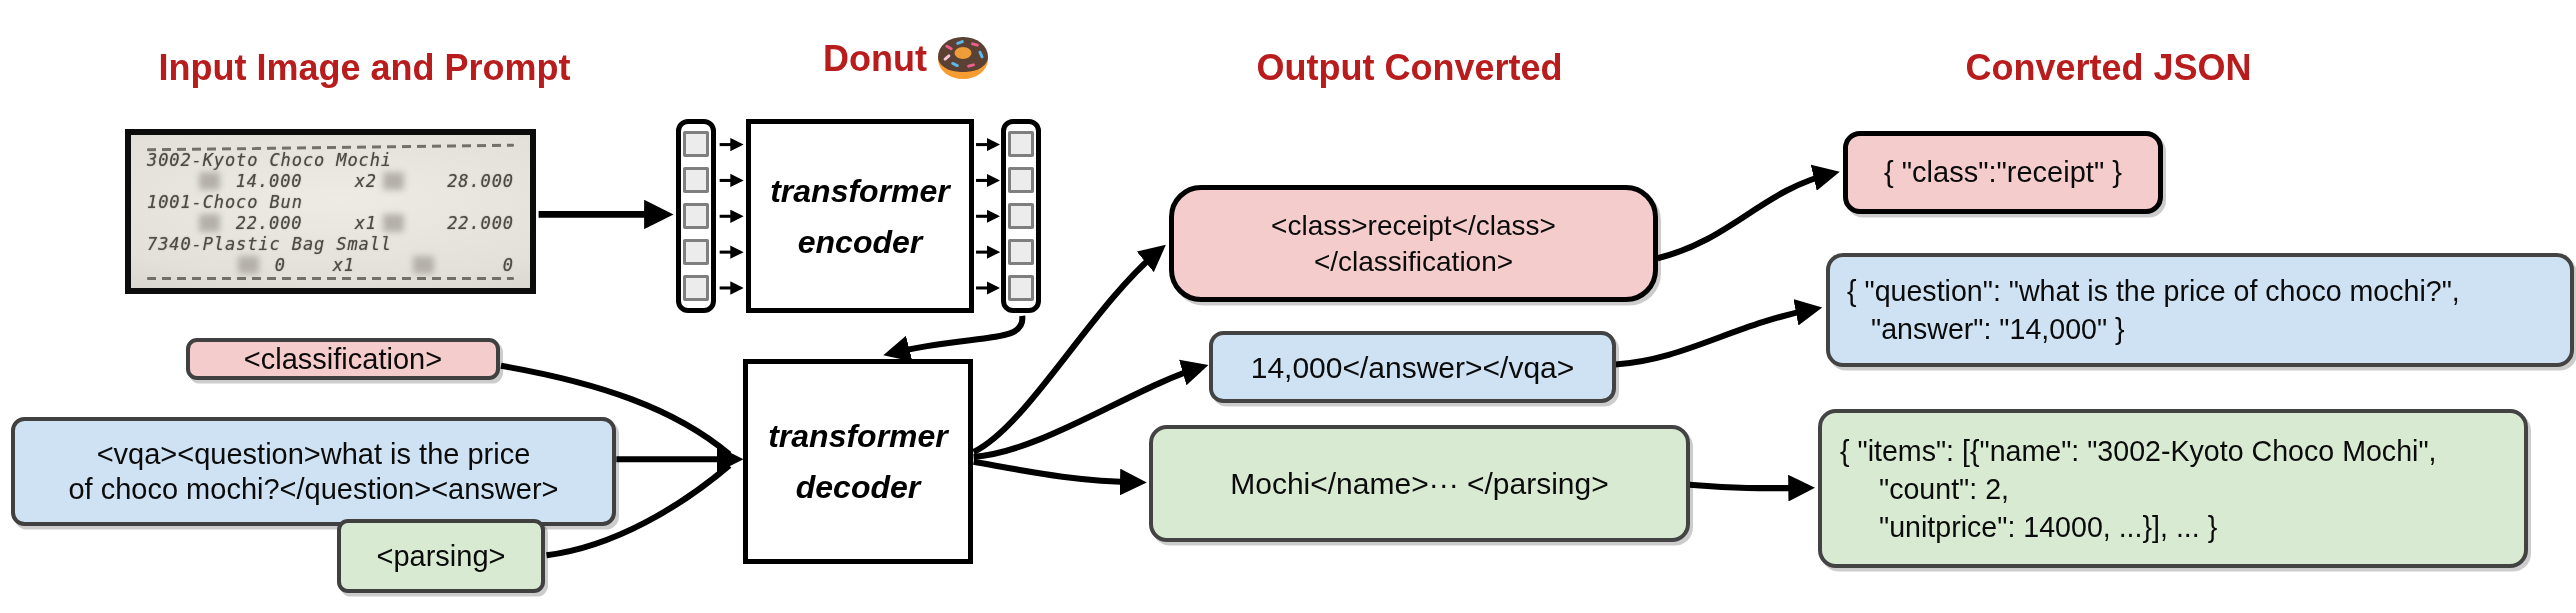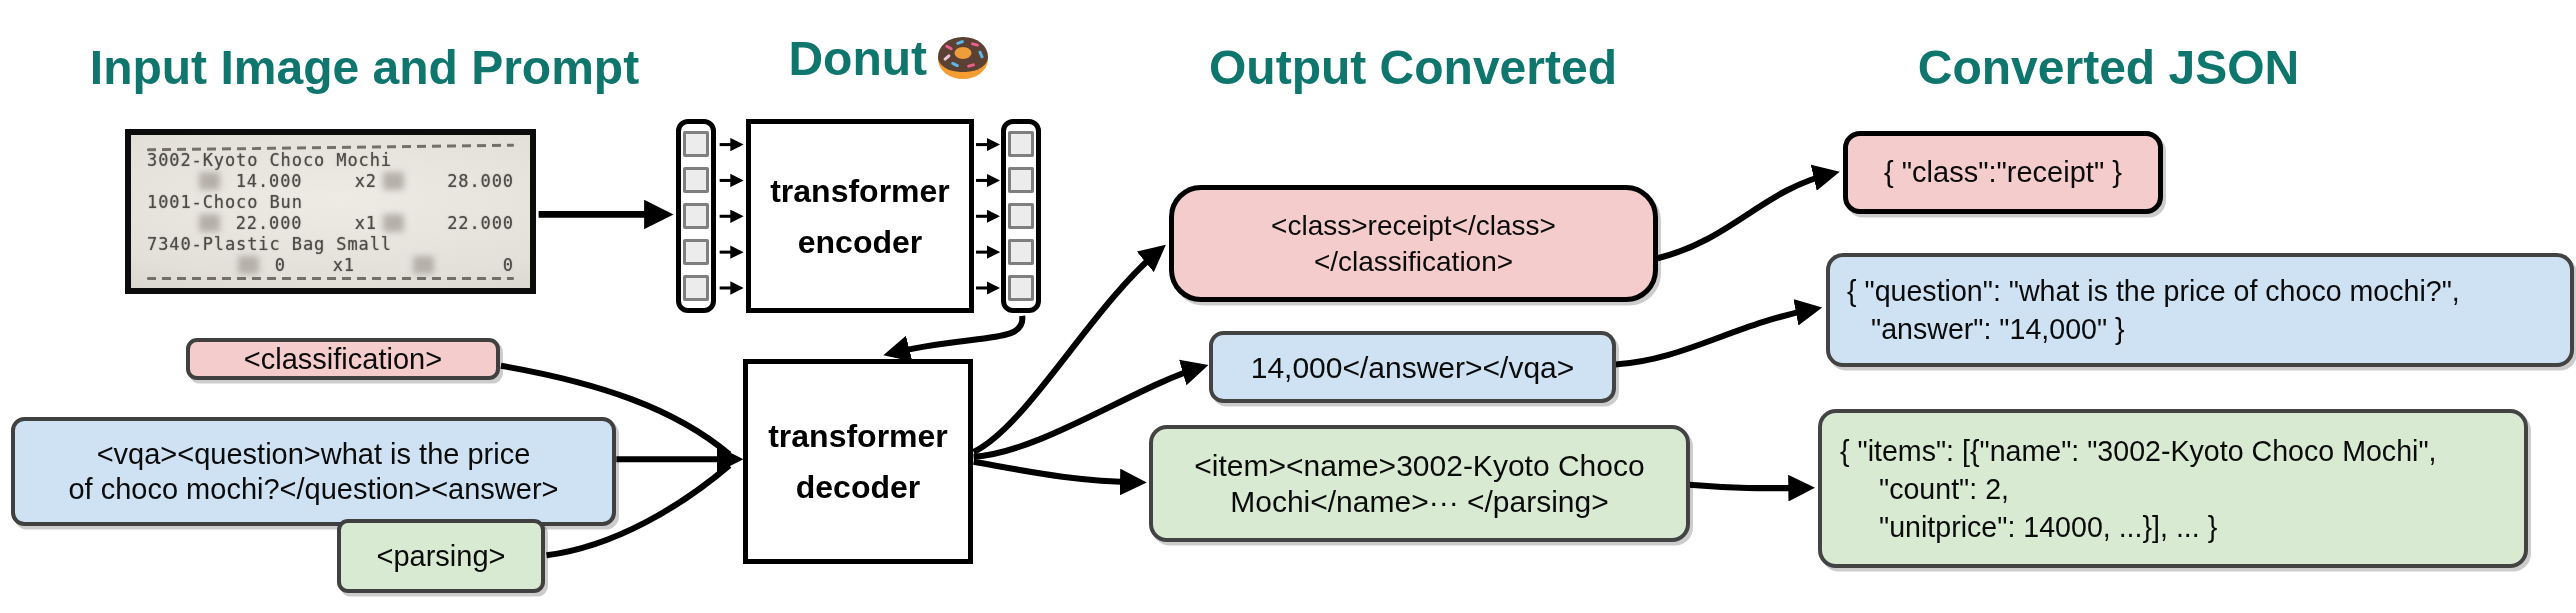--- a/index.html
+++ b/index.html
@@ -1,26 +1,26 @@
 <!DOCTYPE html>
 <html style="font-size:9.7px"><head>
 <meta charset="utf-8">
 <style>
   html,body{margin:0;padding:0;background:#fff;}
   .canvas{
     position:relative;width:2576px;height:613px;background:#ffffff;
     font-family:"Liberation Sans", sans-serif;overflow:hidden;
   }
-  .abs{position:absolute;box-sizing:border-box;}
+  .abs{position:absolute;box-sizing:border-box;font-style:italic;}
   svg.arrows{position:absolute;left:0;top:0;width:2576px;height:613px;}
 
   
   .title{
-    position:absolute;box-sizing:border-box;font-weight:bold;font-size:48px;
-    color:#0f766e;text-align:center;white-space:nowrap;line-height:49px;
+    position:absolute;box-sizing:border-box;font-weight:bold;font-size:36px;
+    color:#b91c1c;text-align:center;white-space:nowrap;line-height:49px;
   }
   .donut-title{display:flex;align-items:center;justify-content:flex-end;gap:11px;}
 
   
   .donut-icon{position:relative;width:50px;height:43px;flex:0 0 auto;}
   .donut-icon .base{position:absolute;left:0;top:2.4px;width:50px;height:40px;border-radius:50%;background:#f59d31;}
   .donut-icon .frost{position:absolute;left:0;top:0;width:50px;height:35px;background:#5b4034;
     border-radius:50% 50% 46% 46% / 58% 58% 44% 44%;}
   .donut-icon .hole{position:absolute;left:50%;top:16.4px;width:17px;height:12px;transform:translate(-50%,-50%);
     border-radius:50%;background:#ef9d39;}
@@ -215,21 +215,20 @@
   <div class="bubble fill-pink bd-black" style="left:1169px;top:185px;width:489px;height:117px;border-radius:32px;font-size:28px;line-height:36px;">
     <span>&lt;class&gt;receipt&lt;/class&gt;</span>
     <span>&lt;/classification&gt;</span>
   </div>
 
   <div class="bubble fill-blue bd-dark8" style="left:1209px;top:331px;width:407px;height:72px;border-radius:14.6px;font-size:30px;">
     <span>14,000&lt;/answer&gt;&lt;/vqa&gt;</span>
   </div>
 
   <div class="bubble fill-green bd-dark8" style="left:1149px;top:425px;width:541px;height:117px;border-radius:18px;font-size:30px;line-height:36px;">
-    <span>&lt;item&gt;&lt;name&gt;3002-Kyoto Choco</span>
     <span>Mochi&lt;/name&gt;··· &lt;/parsing&gt;</span>
   </div>
 
   <div class="bubble fill-pink bd-black" style="left:1843px;top:131px;width:320px;height:83px;border-radius:17px;">
     <span>{ "class":"receipt" }</span>
   </div>
 
   <div class="bubble fill-blue bd-dark8 left-align" style="left:1826px;top:253px;width:748px;height:114px;border-radius:17px;font-size:28.6px;line-height:38px;padding-left:17px;">
     <span>{ "question": "what is the price of choco mochi?",</span>
     <span class="json-indent1">"answer": "14,000" }</span>

